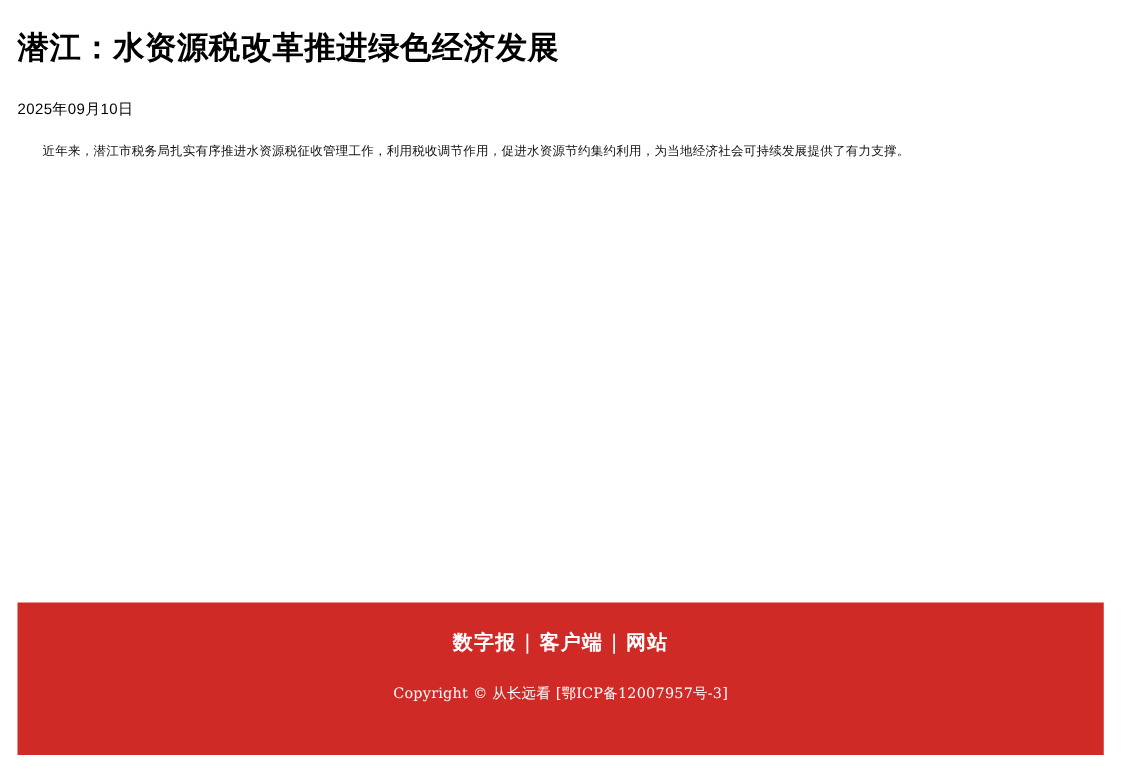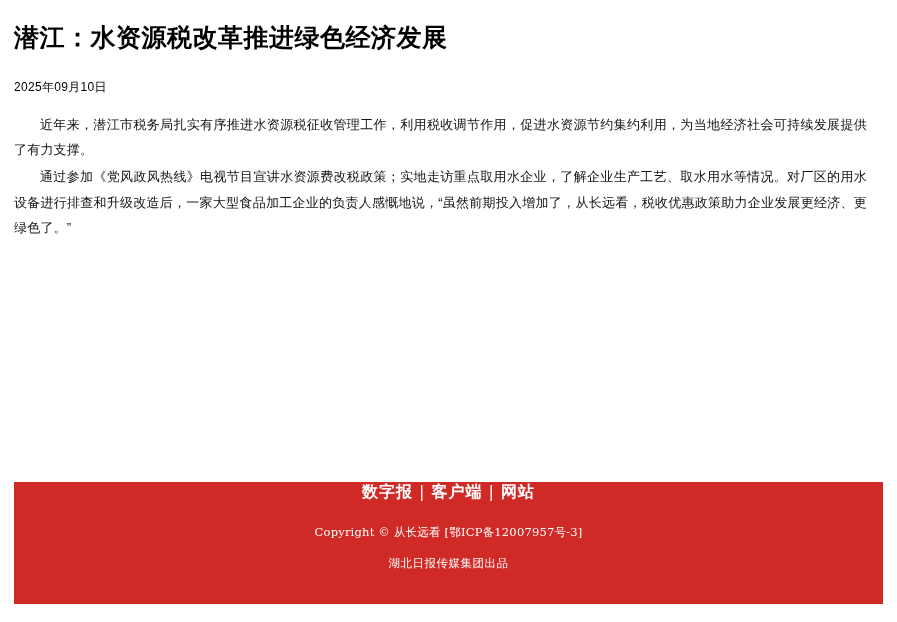--- a/index.html
+++ b/index.html
@@ -32,40 +32,41 @@
     line-height: 1.3;
     margin: 0 0 24px 0;
   }
   .article-date {
     font-size: 12px;
     color: #000000;
     margin: 0 0 16px 0;
     letter-spacing: 0.3px;
   }
   .article-body {
-    font-size: 13px;
+    font-size: 10px;
     line-height: 1.95;
     color: #111111;
     letter-spacing: 0.2px;
   }
   .article-body p {
     margin: 0 0 2px 0;
     text-indent: 2em;
     text-align: justify;
     text-justify: inter-ideograph;
   }
   .footer {
     position: absolute;
     left: 14px;
     right: 14px;
     bottom: 18px;
     background: #cf2a26;
     color: #ffffff;
     height: 122px;
     box-sizing: border-box;
+    padding-top: 22px;
     text-align: center;
   }
   .footer-links {
     font-size: 16px;
     font-weight: bold;
     letter-spacing: 1px;
     margin-bottom: 22px;
     font-family: "DejaVu Sans", "Liberation Sans", sans-serif;
   }
   .footer-links a {
@@ -95,28 +96,26 @@
 </head>
 <body>
 
 <div class="page">
 
   <div class="article">
     <h1 class="article-title">潜江：水资源税改革推进绿色经济发展</h1>
     <div class="article-date">2025年09月10日</div>
     <div class="article-body">
       <p>近年来，潜江市税务局扎实有序推进水资源税征收管理工作，利用税收调节作用，促进水资源节约集约利用，为当地经济社会可持续发展提供了有力支撑。</p>
-      <p>通过参加《党风政风热线》电视节目宣讲水资源费改税政策；实地走访重点取用水企业，了解企业生产工艺、取水用水等情况。对厂区的用水设备进行排查和升级改造后，一家大型食品加工企业的负责人感慨地说，“虽然前期投入增加了，从长远看，税收优惠政策助力企业发展更经济、更绿色了。”</p>
     </div>
   </div>
 
   <div class="footer">
     <div class="footer-links">
       <a href="#">数字报</a><span class="sep">|</span><a href="#">客户端</a><span class="sep">|</span><a href="#">网站</a>
     </div>
     <div class="footer-copyright">
       <span>Copyright © 从长远看</span>
       <a href="#">[鄂ICP备12007957号-3]</a>
     </div>
-    <div class="footer-producer">湖北日报传媒集团出品</div>
   </div>
 
 </div>
 
 </body></html>

